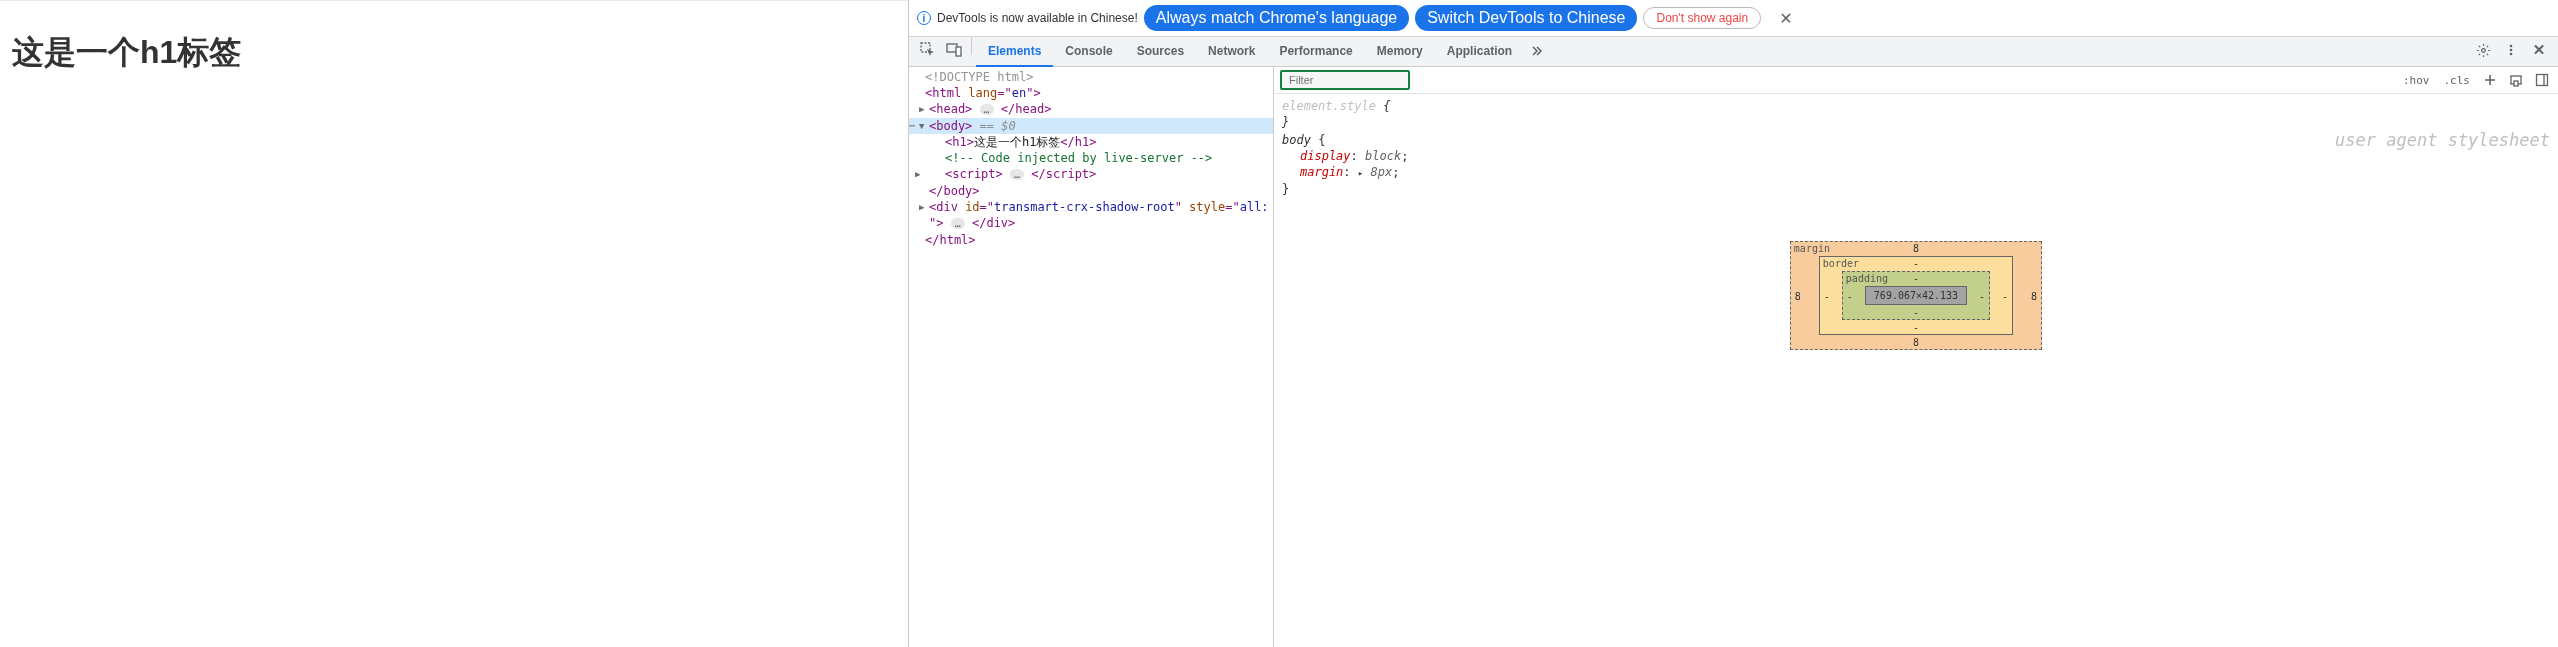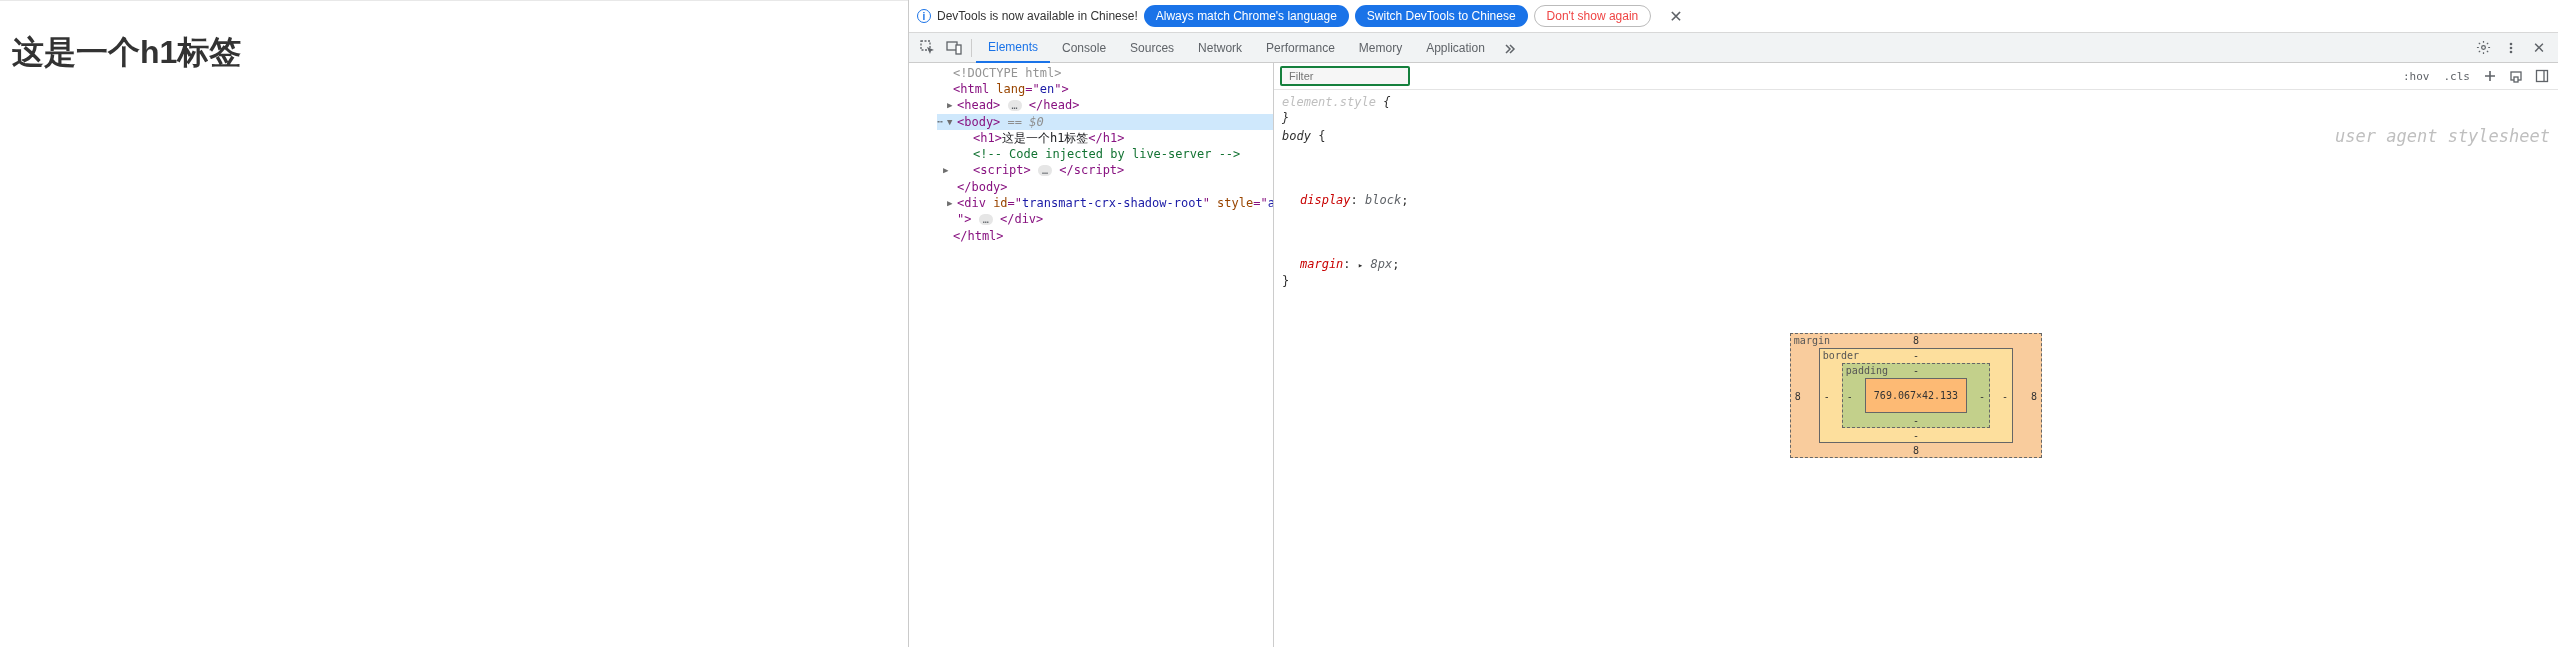--- a/index.html
+++ b/index.html
@@ -7,35 +7,35 @@
 .app { display: flex; width: 2558px; height: 647px; }
 
 .page-content { width: 908px; padding: 30px 12px; border-top: 1px solid #e8e8e8; }
 .page-content h1 { font-size: 32px; font-weight: 700; font-family: "Microsoft YaHei", "PingFang SC", sans-serif; }
 
 .devtools { flex: 1; display: flex; flex-direction: column; border-left: 1px solid #cacaca; background: #fff; }
 
 .dt-banner { display: flex; align-items: center; gap: 6px; padding: 5px 8px; border-bottom: 1px solid #d8d8d8; font-size: 12px; }
 .dt-banner .info-icon { width: 14px; height: 14px; border: 1.5px solid #1a73e8; border-radius: 50%; display: inline-flex; align-items: center; justify-content: center; color: #1a73e8; font-size: 10px; font-weight: bold; font-style: normal; }
 .dt-banner .msg { color: #333; }
-.pill-blue { background: #1a73e8; color: #fff; border-radius: 14px; padding: 4px 12px; font-size: 12px; border: none; cursor: pointer; }
+.pill-blue { background: #1a73e8; color: #fff; border-radius: 14px; padding: 4px 12px; font-size: 16px; border: none; cursor: pointer; }
 .pill-outline { background: #fff; color: #ef4444; border: 1px solid #bbb; border-radius: 14px; padding: 3px 12px; font-size: 12px; cursor: pointer; }
 .dt-banner .close { margin-left: 6px; font-size: 16px; color: #5f6368; cursor: pointer; padding: 0 6px; }
 
-.dt-toolbar { display: flex; align-items: center; border-bottom: 1px solid #ccc; height: 30px; padding: 0 6px; gap: 0; background: #f1f3f4; }
+.dt-toolbar { display: flex; align-items: flex-start; border-bottom: 1px solid #ccc; height: 30px; padding: 0 6px; gap: 0; background: #f1f3f4; font-weight: bold; }
 .tb-icon { width: 26px; height: 26px; display: inline-flex; align-items: center; justify-content: center; color: #5f6368; cursor: pointer; border-radius: 2px; }
 .tb-sep { width: 1px; height: 18px; background: #ccc; margin: 0 4px; }
 .tab { padding: 7px 12px; color: #5f6368; cursor: pointer; font-size: 12px; }
 .tab.active { color: #1a73e8; border-bottom: 2px solid #1a73e8; }
 .tb-right { margin-left: auto; display: flex; align-items: center; gap: 2px; }
 
 .dt-body { flex: 1; display: flex; overflow: hidden; }
 
 .elements-panel { width: 365px; border-right: 1px solid #ccc; font-family: Menlo, Consolas, monospace; font-size: 12px; line-height: 16px; padding: 2px 0; overflow: auto; background: #fff; }
-.el-line { white-space: pre; padding: 0 4px 0 16px; position: relative; margin-left: 28px; }
+.el-line { white-space: pre; padding: 0 4px 0 16px; position: relative; }
 .el-line.n1 { padding-left: 20px; }
 .el-line.n2 { padding-left: 36px; }
 .el-line .tri { position: absolute; left: 6px; font-size: 9px; color: #6e6e6e; cursor: pointer; }
 .el-line.n1 .tri { left: 10px; }
 .el-line.selected { background: #cfe8fc; }
 .el-line.boxed { }
 .el-line.boxed .boxwrap { display: inline-block; border: 2px solid #d93025; padding: 0 2px; }
 .punct { color: #881280; text-align: right; }
 .attrn { color: #994500; }
 .attrv { color: #1a1aa6; }
@@ -60,28 +60,28 @@
 
 .styles-rules { font-family: Menlo, Consolas, monospace; font-size: 12px; line-height: 16px; padding: 4px 8px; color: #303030; }
 .rule-sel-gray { color: #bfbfbf; font-style: italic; }
 .rule-sel { font-style: italic; }
 .rule-origin { float: right; color: #bfbfbf; font-style: italic; font-size: 17px; }
 .prop { color: #c80000; font-style: italic; }
 .val { color: #5f6368; font-style: italic; }
 .ruleblock { margin-bottom: 2px; }
 .ruleblock .brace { color: #303030; }
 .ruleblock .line1 { }
-.ruleblock .indent { padding-left: 18px; margin-top: 48px; }
+.ruleblock .indent { padding-left: 18px; }
 
 .box-model-wrap { display: flex; justify-content: center; padding-top: 38px; }
 .bm { font-family: Menlo, Consolas, monospace; font-size: 10px; text-align: center; }
 .bm-margin { background: #f9cc9d; border: 1px dashed #666; padding: 14px 28px; position: relative; }
 .bm-border { background: #fddf9d; border: 1px solid #666; padding: 14px 22px; position: relative; }
 .bm-padding { background: #c3d08b; border: 1px dashed #666; padding: 14px 22px; position: relative; }
-.bm-content { background: #fdba74; border: 1px solid #666; padding: 11px 8px; font-size: 10px; color: #333; }
+.bm-content { background: #a3a3a3; border: 1px solid #666; padding: 3px 8px; font-size: 10px; color: #333; }
 .bm-label { position: absolute; top: 1px; left: 3px; font-size: 10px; color: #555; }
 .bm-top, .bm-bottom, .bm-left, .bm-right { position: absolute; font-size: 10px; color: #333; }
 .bm-top { top: 1px; left: 50%; transform: translateX(-50%); }
 .bm-bottom { bottom: 1px; left: 50%; transform: translateX(-50%); }
 .bm-left { left: 4px; top: 50%; transform: translateY(-50%); }
 .bm-right { right: 4px; top: 50%; transform: translateY(-50%); }
 .bm-margin > .bm-top, .bm-margin > .bm-bottom, .bm-margin > .bm-left, .bm-margin > .bm-right { }
 svg { display: block; }
 </style>
 </head>

